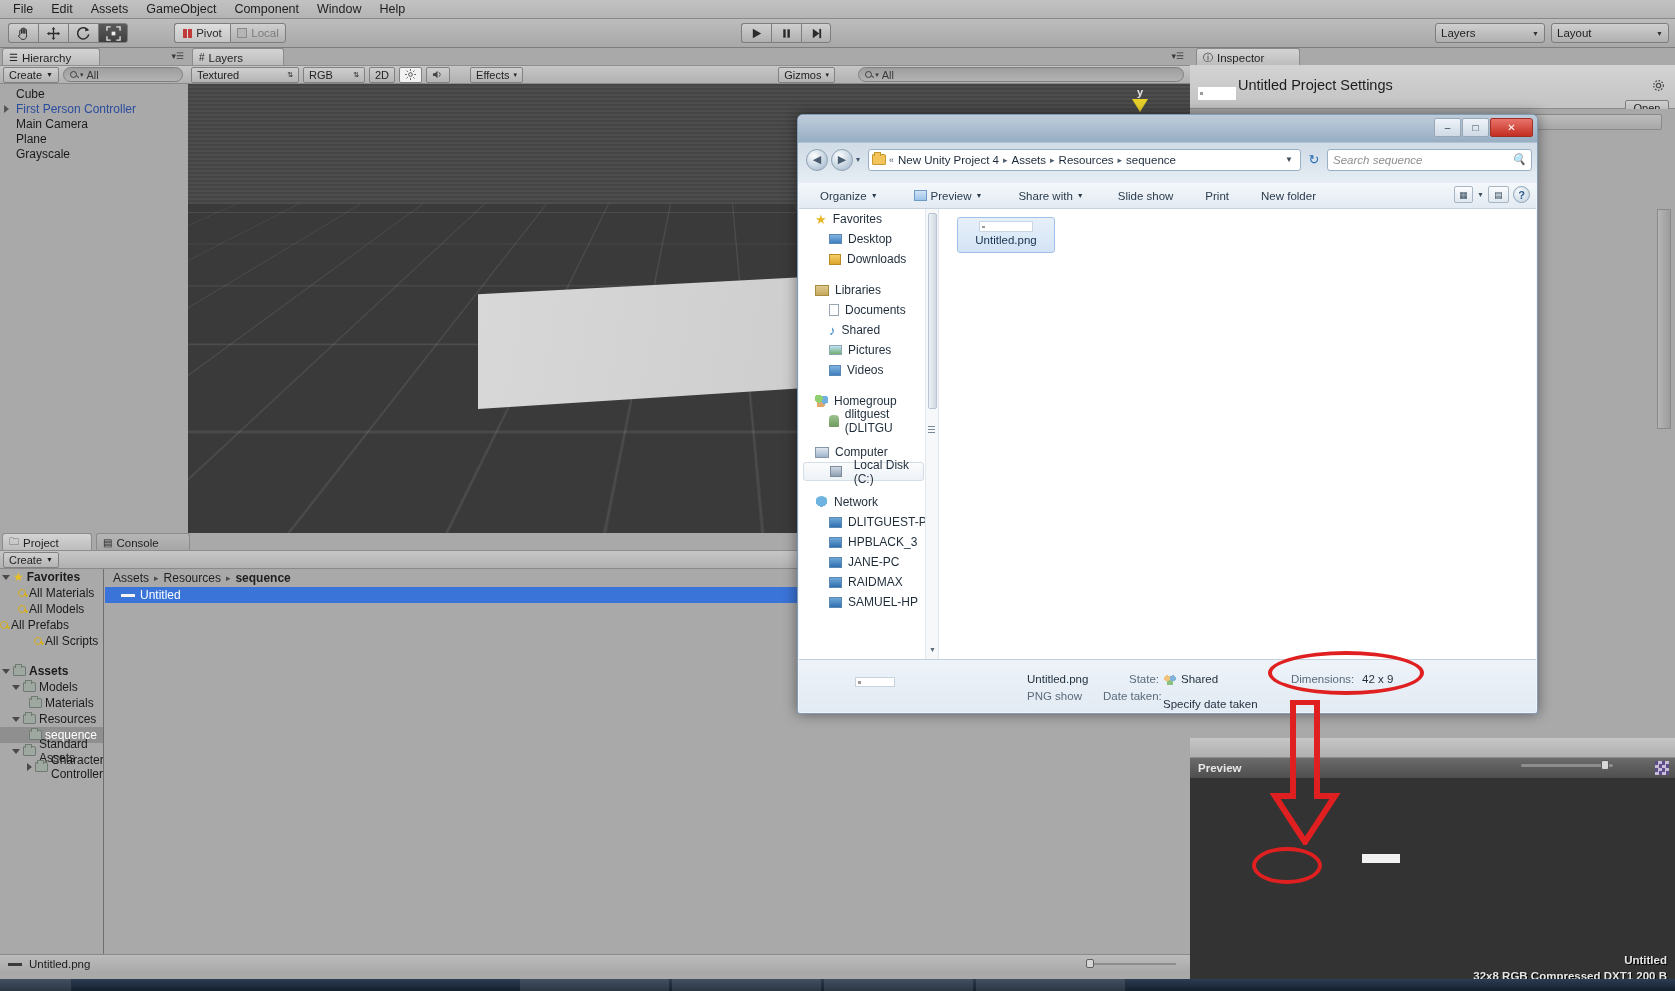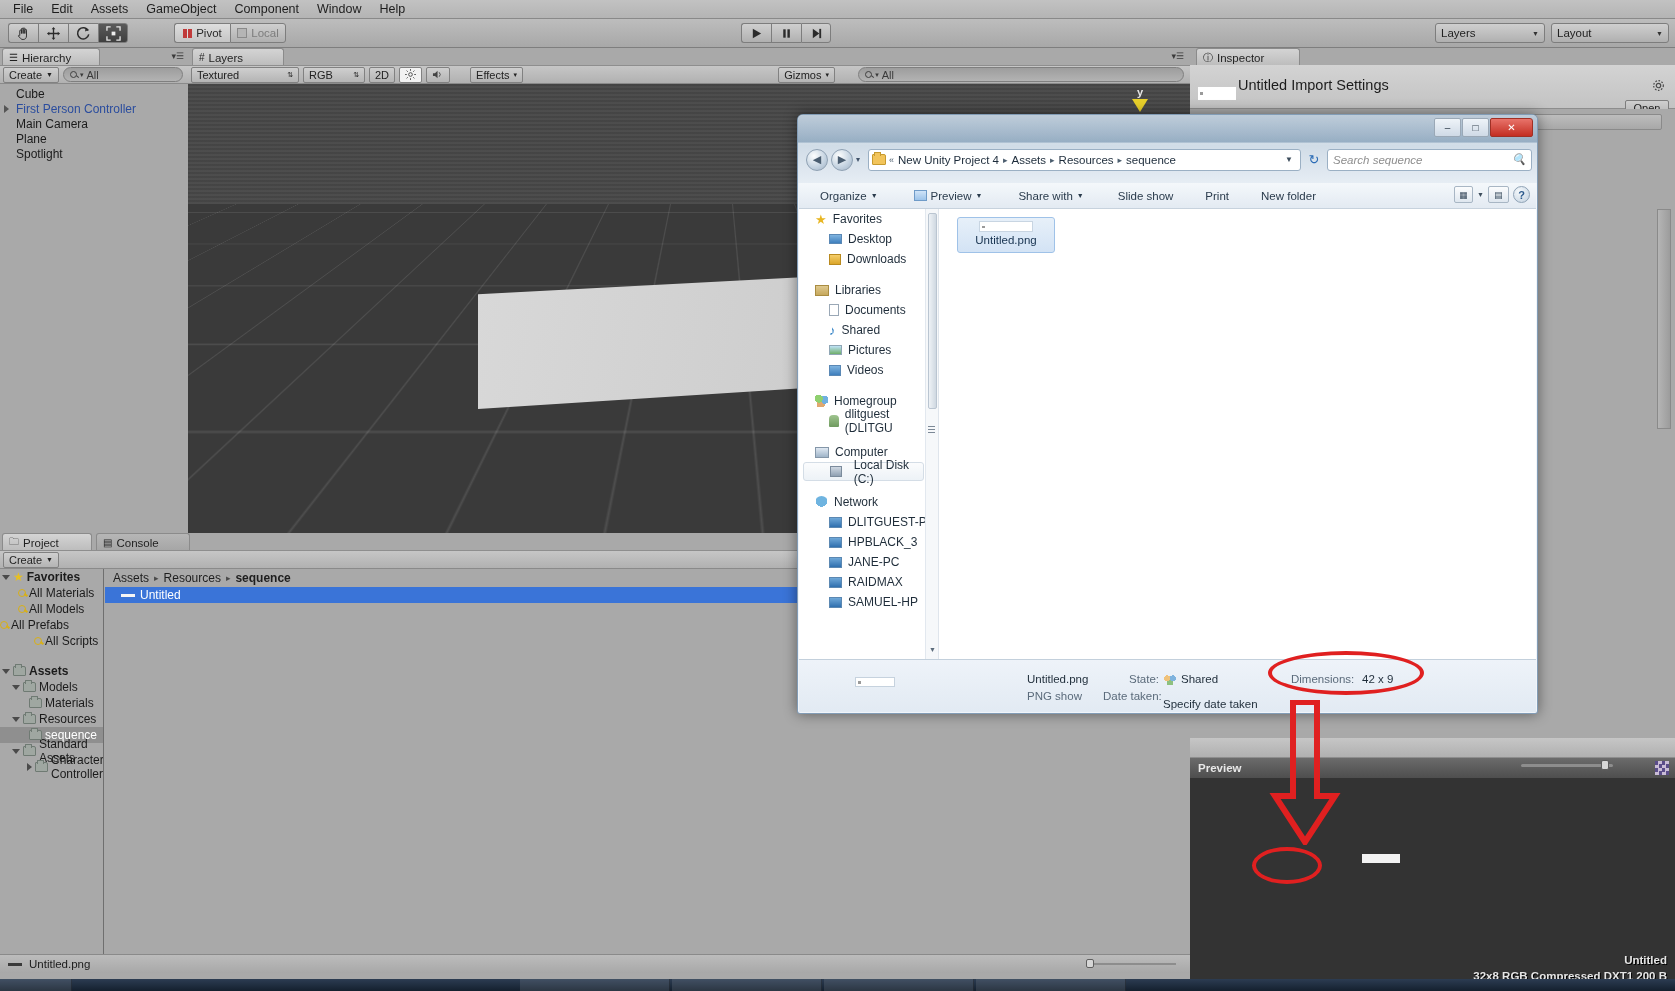--- a/index.html
+++ b/index.html
@@ -383,21 +383,21 @@
         <span class="tri" style="top:4px"></span>
         <div class="hrow blue">First Person Controller</div>
       </div>
       <div class="hrow-wrap">
         <div class="hrow">Main Camera</div>
       </div>
       <div class="hrow-wrap">
         <div class="hrow">Plane</div>
       </div>
       <div class="hrow-wrap">
-        <div class="hrow">Spotlight</div>
+        <div class="hrow">Grayscale</div>
       </div>
     </div>
   </div>
 
   <div class="panel" id="scene">
     <div class="tabrow">
       <div class="tab" style="left:4px;width:92px">
         <span class="gl">#</span>
         <span>Layers</span>
       </div>
@@ -455,21 +455,21 @@
 
   <div class="panel" id="inspector">
     <div class="tabrow">
       <div class="tab" style="left:6px;width:104px">
         <span class="gl">ⓘ</span>
         <span>Inspector</span>
       </div>
     </div>
     <div class="insp-head">
       <div class="insp-thumb"></div>
-      <div class="insp-title">Untitled Import Settings</div>
+      <div class="insp-title">Untitled Project Settings</div>
       <svg class="gear" viewBox="0 0 14 14">
           <circle cx="7" cy="7" r="2.4" fill="none" stroke="#4a4a4a" stroke-width="1.3"></circle>
           <circle cx="7" cy="7" r="5.2" fill="none" stroke="#4a4a4a" stroke-width="1.3" stroke-dasharray="1.8 1.6"></circle>
         </svg>
       <div class="openbtn">Open</div>
     </div>
     <div class="insp-body">
       <div class="fieldrow faint" style="left:12px;top:8px">Texture Type</div>
       <div class="insp-input" style="left:222px;top:5px;width:250px"></div>
       <div class="fieldrow faint" style="left:228px;top:8px;color:#8e8e8e">Texture</div>

